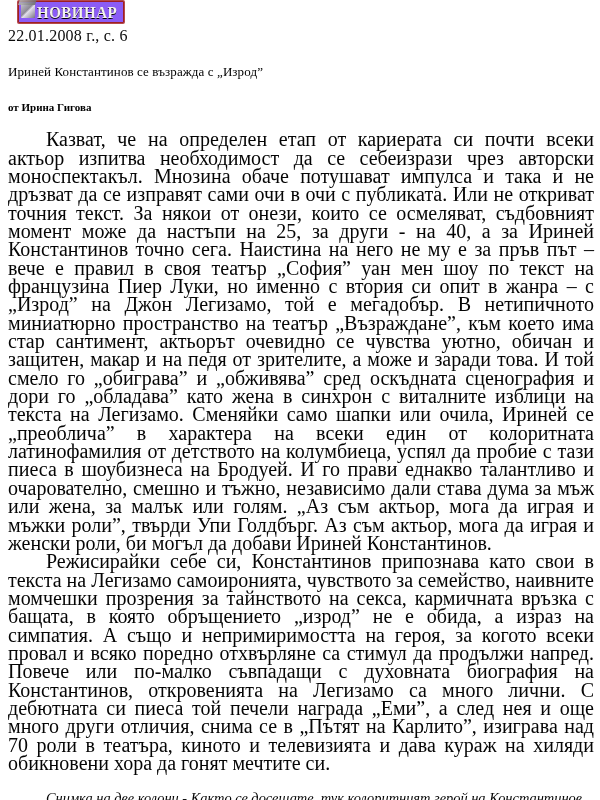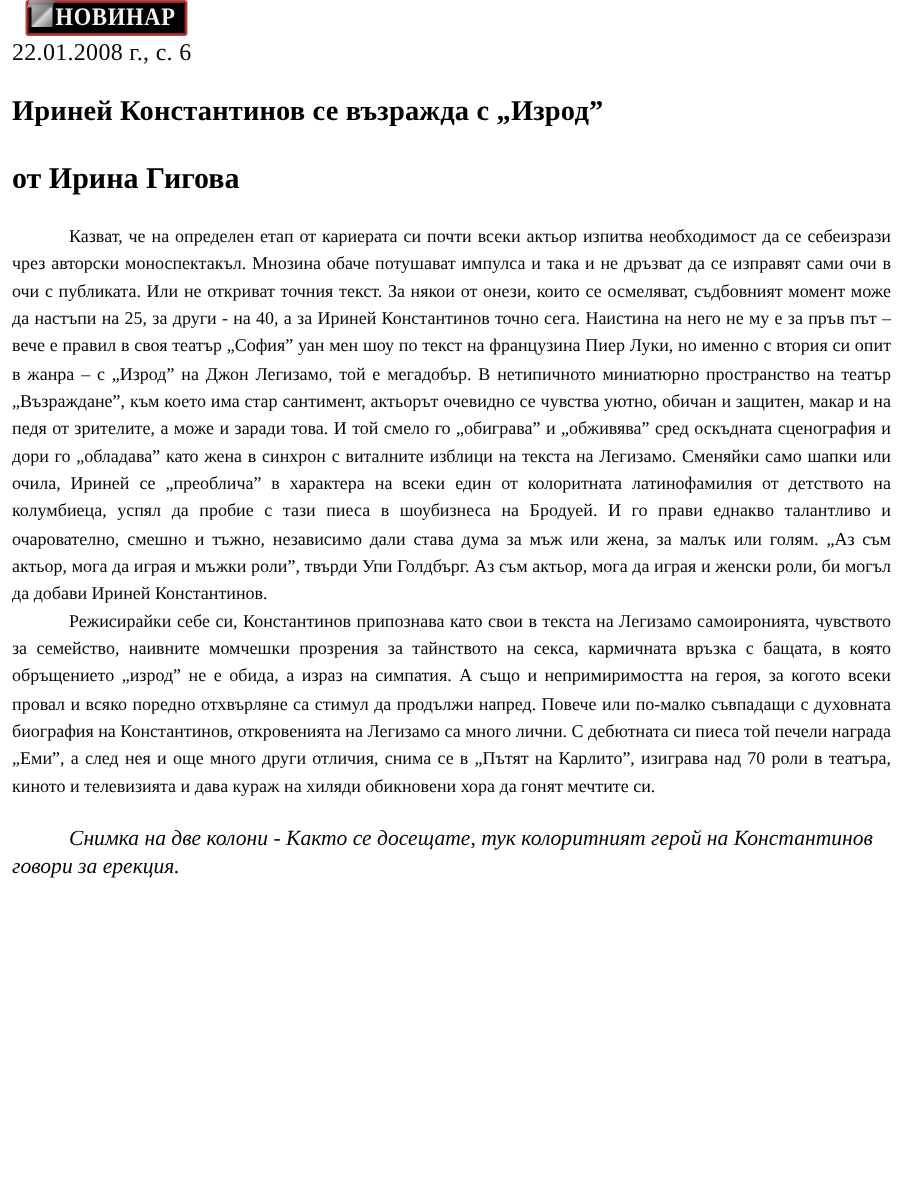--- a/index.html
+++ b/index.html
@@ -26,21 +26,21 @@
 
   
   .masthead {
     position: relative;
     height: 22px;
     margin: 1px 0 0 12px;
   }
   .logo-plate {
     position: relative;
     display: inline-block;
-    background: #000000;
+    background: #8b5cf6;
     border: 1px solid #9d1f23;
     box-shadow: 0 0 0 1px #b5484b;
     padding: 2px 6px 2px 18px;
     line-height: 1;
     border-radius: 1px;
   }
   .logo-plate::before {
     content: "";
     position: absolute;
     left: 2px;
@@ -81,48 +81,48 @@
     font-weight: 400;
     font-size: 16px;
     letter-spacing: .2px;
     color: #0a0a0a;
   }
 
   
   .headline {
     margin: 20px 0 0 2px;
     font-family: "Liberation Serif", "DejaVu Serif", serif;
-    font-weight: 700;
-    font-size: 19px;
+    font-weight: 400;
+    font-size: 13px;
     letter-spacing: .1px;
     line-height: 1.1;
     color: #000;
   }
 
   
   .byline {
     margin: 22px 0 0 2px;
     font-family: "Liberation Serif", "DejaVu Serif", serif;
     font-weight: 700;
-    font-size: 20px;
+    font-size: 11px;
     color: #000;
   }
 
   
   .article-body {
     margin: 17px 0 0 0;
     padding: 0 2px 0 2px;
   }
   .para {
     margin: 0;
     text-align: justify;
     text-justify: inter-word;
     text-indent: 38px;
     font-family: "Liberation Serif", "DejaVu Serif", serif;
-    font-size: 12px;
+    font-size: 20px;
     line-height: 18.35px;
     color: #050505;
     hyphens: none;
   }
   .para + .para { margin-top: 0; font-family: Liberation Serif, serif; }
 
   .caption {
     margin: 17px 0 0 0;
     padding: 0 2px;
     text-align: left;

